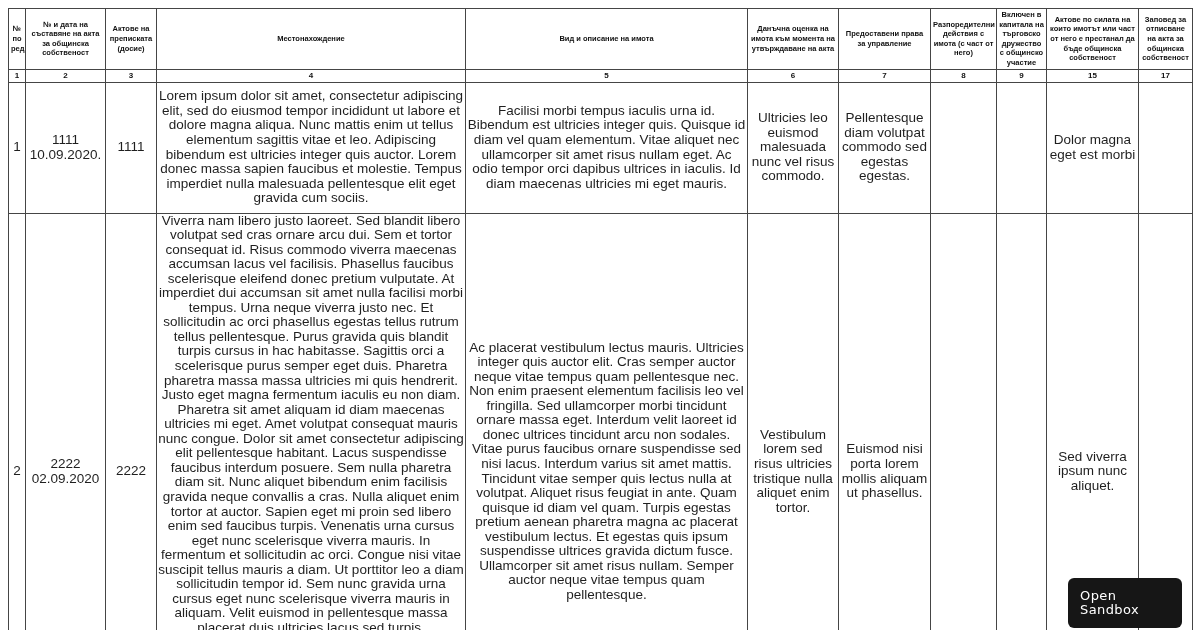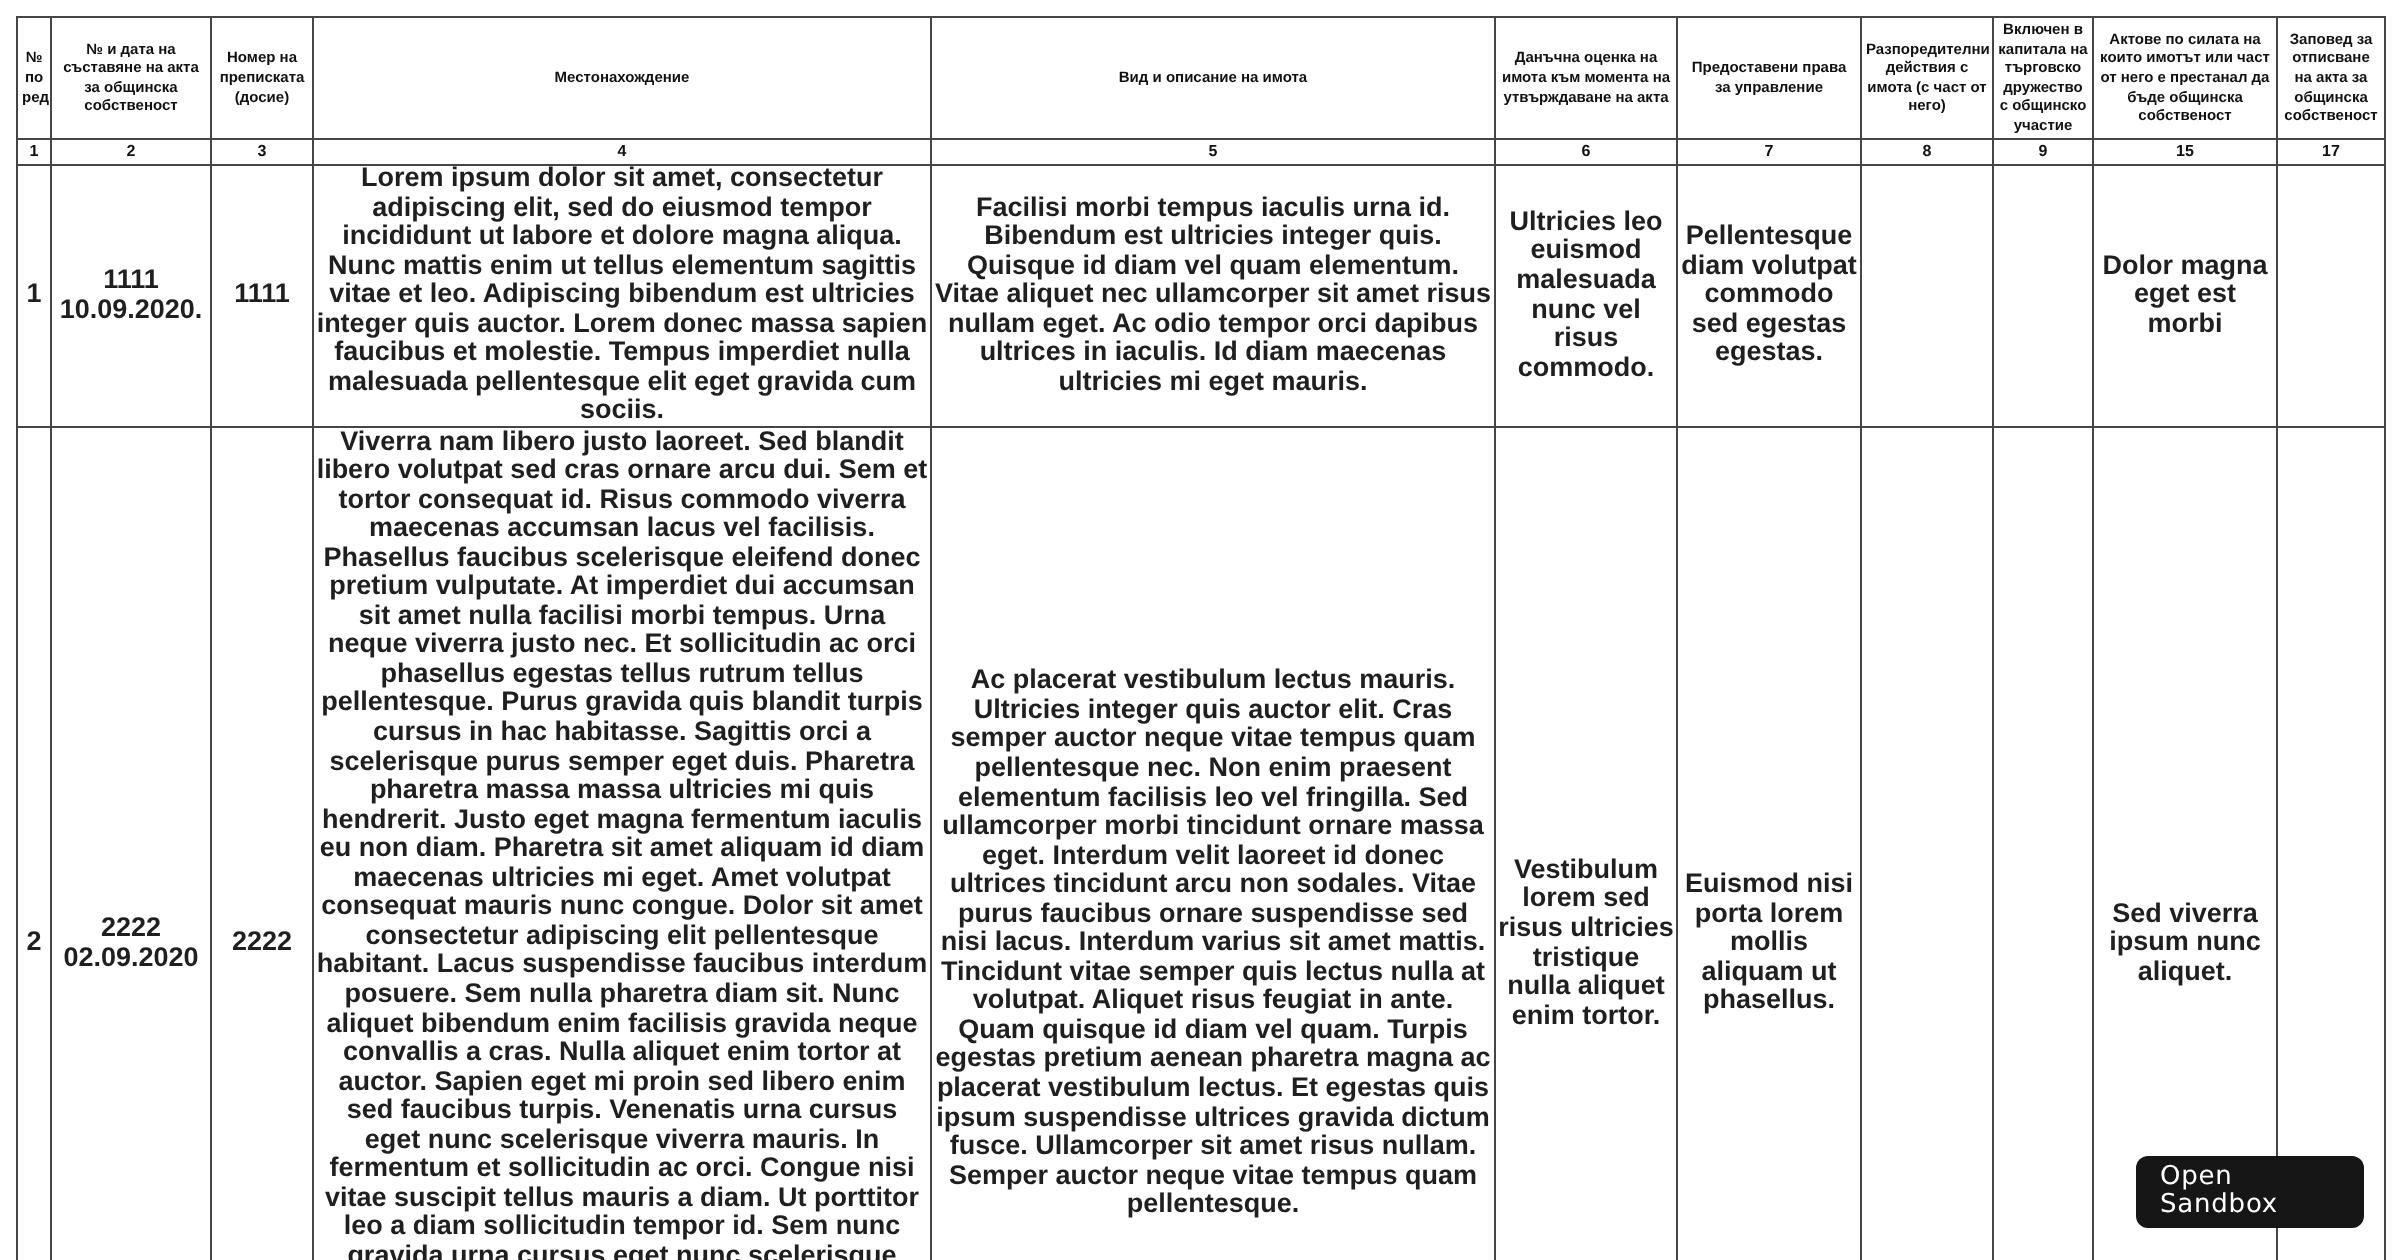--- a/index.html
+++ b/index.html
@@ -21,29 +21,29 @@
   tr.hdr th{
     height:54px;font-size:7.5px;font-weight:bold;line-height:1.28;
     color:#111;padding:1px 2px;
   }
   tr.nums th{
     height:12px;font-size:8px;font-weight:bold;line-height:1;color:#111;padding:0;
   }
   td{font-size:13.5px;line-height:14.55px;}
   .cb{
     display:flex;align-items:center;justify-content:center;
-    flex-direction:column;overflow:hidden;width:100%;font-weight:bold;
+    flex-direction:column;overflow:hidden;width:100%;
   }
   .cb>span{display:block;width:100%;}
   .h1{height:130px;}
   .h2{height:516px;}
   .top{justify-content:flex-start;}
   .pre{white-space:pre-line;}
   .sandbox{
-    position:absolute;left:1068px;top:578px;width:114px;height:36px;
+    position:absolute;left:1068px;top:578px;width:114px;height:50px;
     background:#161616;border:0;border-radius:6px;
     color:#ffffff;font-family:"DejaVu Sans",sans-serif;
     font-size:13px;line-height:14px;letter-spacing:0.4px;
     text-align:left;padding:0 12px;cursor:pointer;
     white-space:normal;word-spacing:100vw;
   }
 </style>
 </head>
 <body>
 
@@ -59,21 +59,21 @@
       <col style="width:92px">
         <col style="width:66px">
         <col style="width:50px">
       <col style="width:92px">
         <col style="width:54px">
     </colgroup>
     <thead>
       <tr class="hdr">
         <th>№ по ред</th>
         <th>№ и дата на съставяне на акта за общинска собственост</th>
-        <th>Номер на преписката (досие)</th>
+        <th>Актове на преписката (досие)</th>
         <th>Местонахождение</th>
         <th>Вид и описание на имота</th>
         <th>Данъчна оценка на имота към момента на утвърждаване на акта</th>
         <th>Предоставени права за управление</th>
         <th>Разпоредителни действия с имота (с част от него)</th>
         <th>Включен в капитала на търговско дружество с общинско участие</th>
         <th>Актове по силата на които имотът или част от него е престанал да бъде общинска собственост</th>
         <th>Заповед за отписване на акта за общинска собственост</th>
       </tr>
       <tr class="nums">

